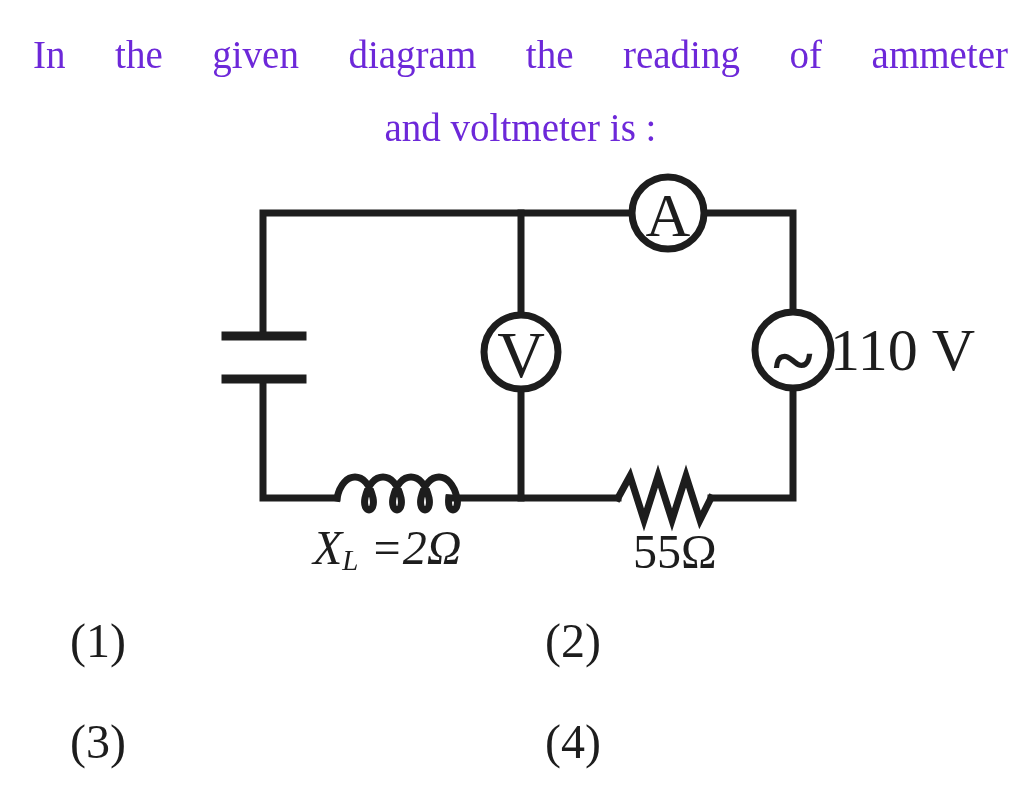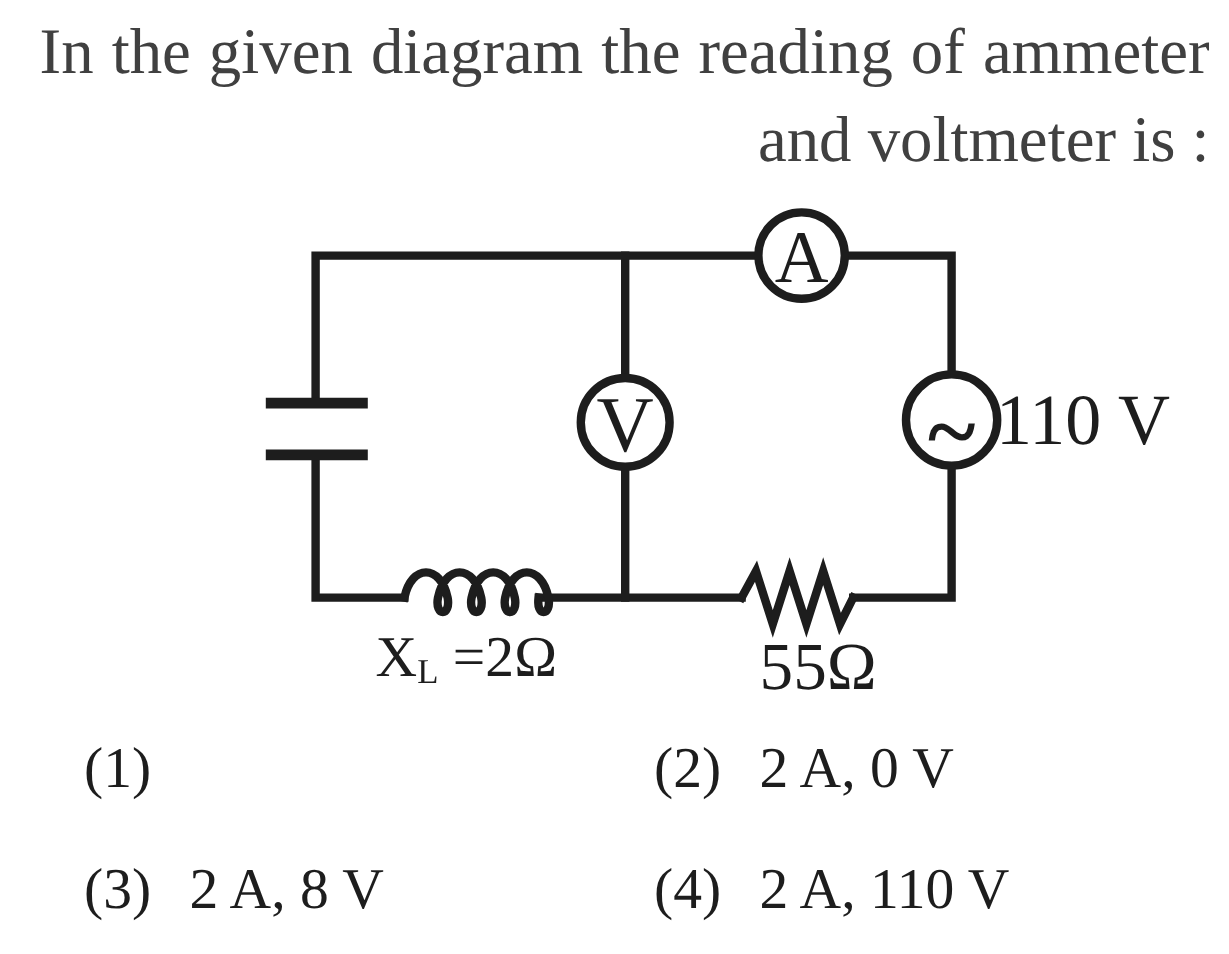--- a/index.html
+++ b/index.html
@@ -11,35 +11,35 @@
     height: 795px;
     position: relative;
     background: #ffffff;
     color: #1d1d1d;
     font-family: "Liberation Serif", serif;
     overflow: hidden;
   }
   .question {
     position: absolute;
     left: 33px;
-    top: 7px;
+    top: 18px;
     width: 975px;
-    font-size: 54px;
+    font-size: 39px;
     line-height: 73px;
-    color: #404040;
+    color: #6d28d9;
   }
   .question .l1 {
     display: block;
     text-align: justify;
     text-align-last: justify;
     white-space: nowrap;
   }
   .question .l2 {
     display: block;
-    text-align: right;
+    text-align: center;
   }
   .circuit {
     position: absolute;
     left: 0;
     top: 0;
     width: 1024px;
     height: 795px;
   }
   .circuit svg {
     position: absolute;
@@ -52,22 +52,22 @@
     line-height: 1;
     color: #1d1d1d;
     white-space: nowrap;
   }
   .clabel .sub {
     font-size: 29px;
     vertical-align: -0.22em;
   }
   .lbl-cap   { left: 108px; top: 284px; font-size: 46px; }
   .lbl-src   { left: 830px; top: 320px; font-size: 60px; }
-  .lbl-ind   { left: 313px; top: 524px; font-size: 48px; }
-  .lbl-res   { left: 633px; top: 528px; font-size: 56px; }
+  .lbl-ind   { left: 313px; top: 524px; font-size: 48px; font-style: italic; }
+  .lbl-res   { left: 633px; top: 528px; font-size: 48px; }
   .option {
     position: absolute;
     display: flex;
     font-size: 48px;
     line-height: 1.1;
     color: #1d1d1d;
     white-space: nowrap;
   }
   .option .num {
     display: inline-block;
@@ -124,22 +124,19 @@
   <div class="clabel lbl-ind"><span>X</span><span class="sub">L</span><span> =2Ω</span></div>
 
   <div class="clabel lbl-res">55Ω</div>
 </div>
 
 <div class="option opt-1">
   <span class="num">(1)</span>
 </div>
 <div class="option opt-2">
   <span class="num">(2)</span>
-  <span class="txt">2 A, 0 V</span>
 </div>
 <div class="option opt-3">
   <span class="num">(3)</span>
-  <span class="txt">2 A, 8 V</span>
 </div>
 <div class="option opt-4">
   <span class="num">(4)</span>
-  <span class="txt">2 A, 110 V</span>
 </div>
 
 </body></html>

